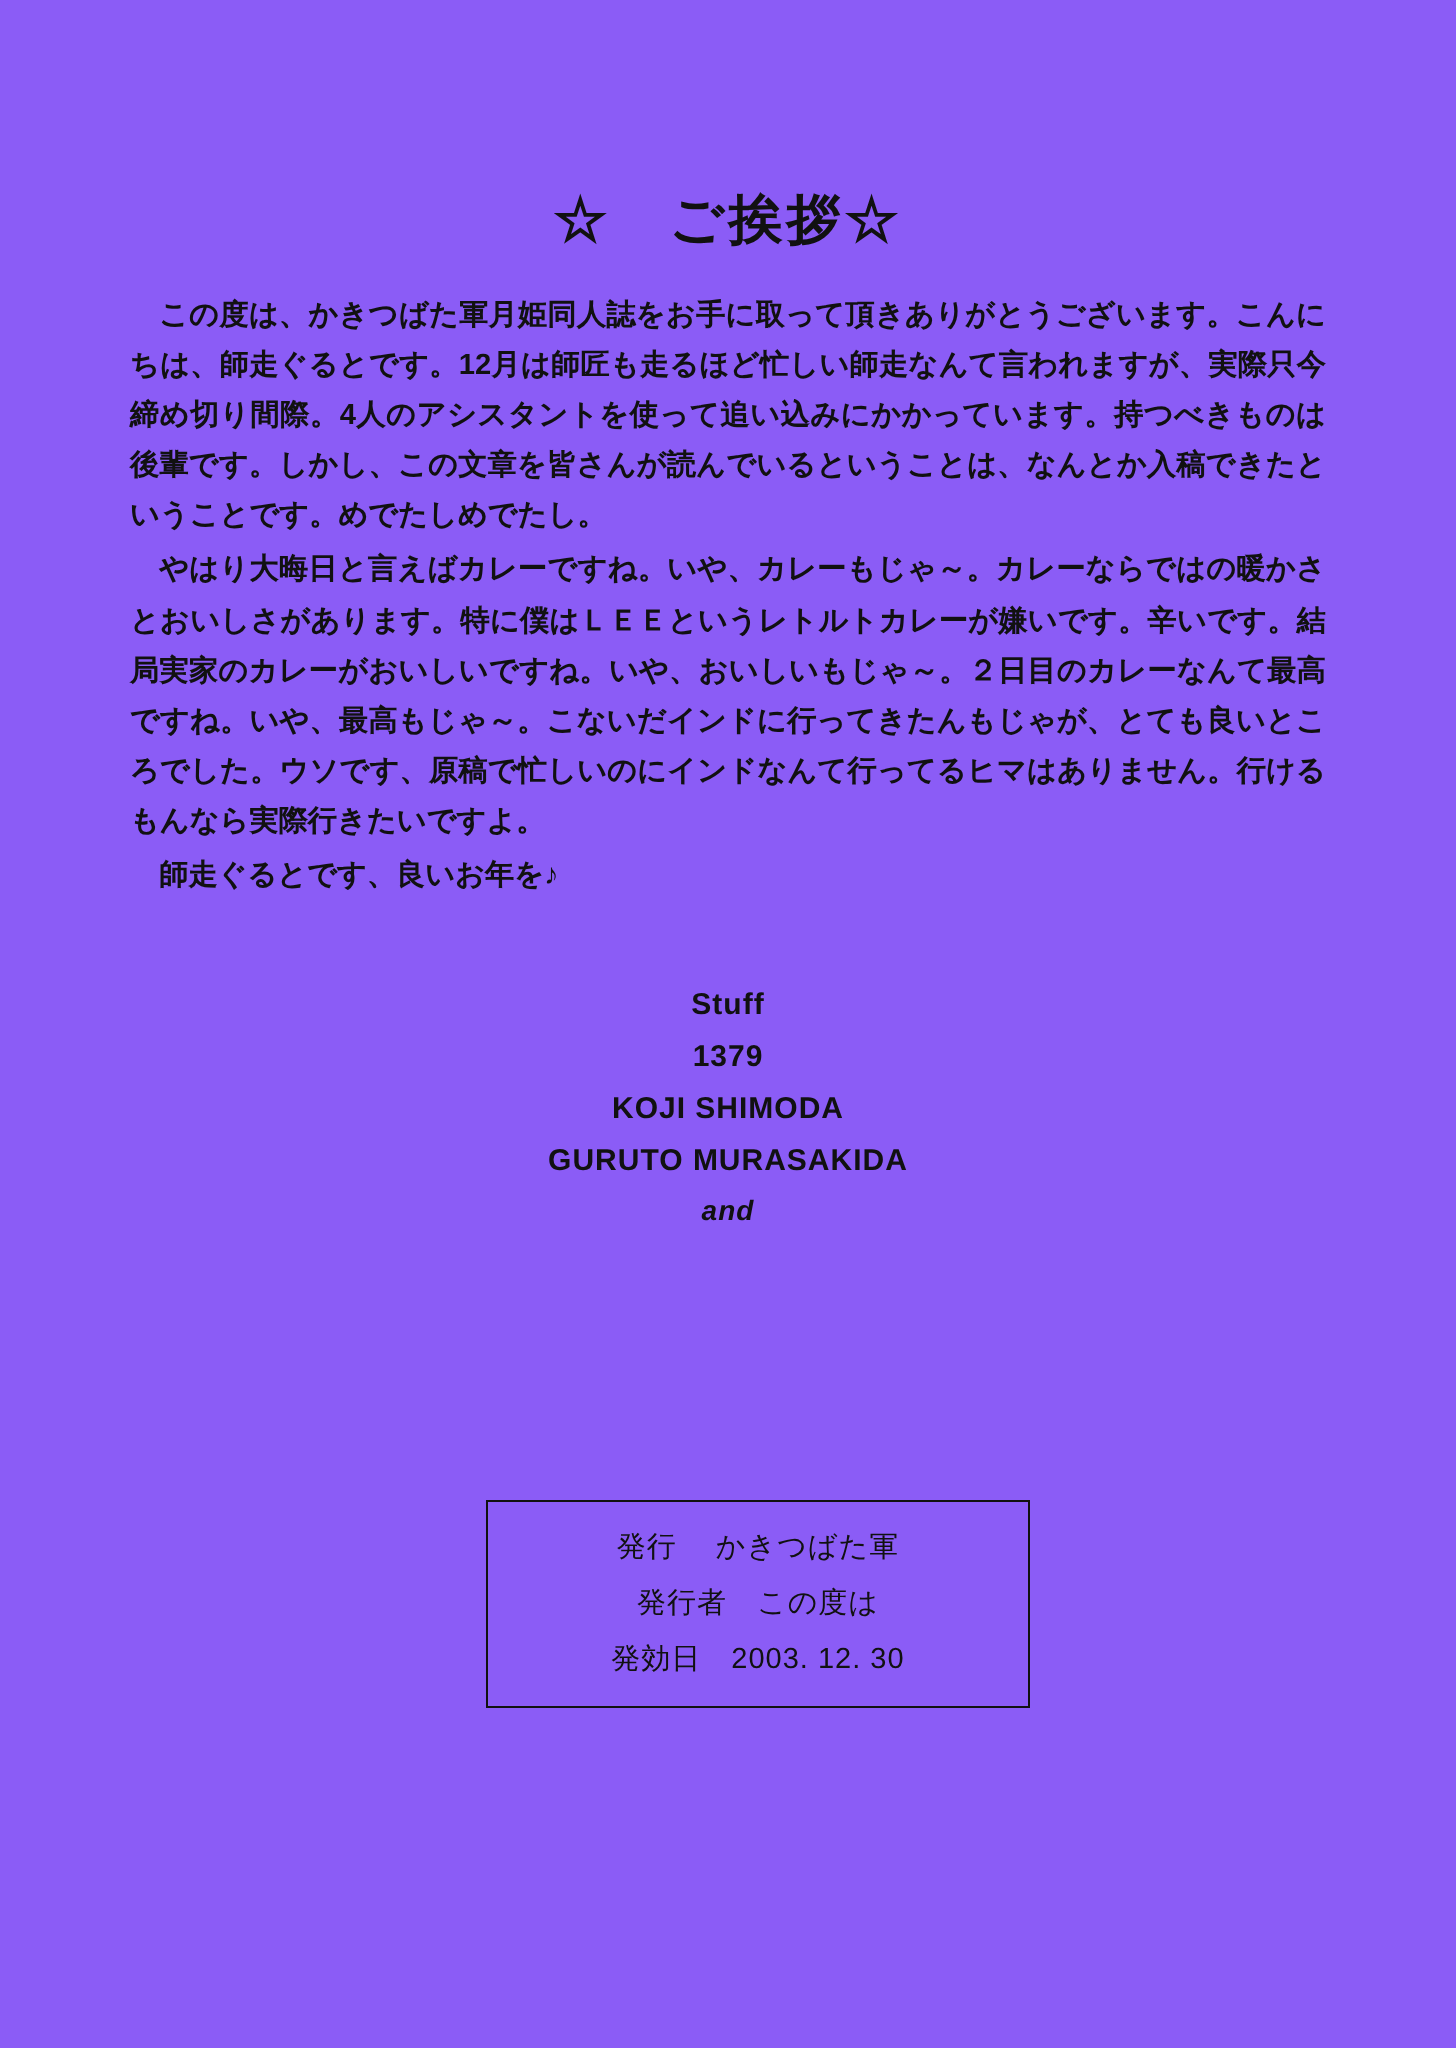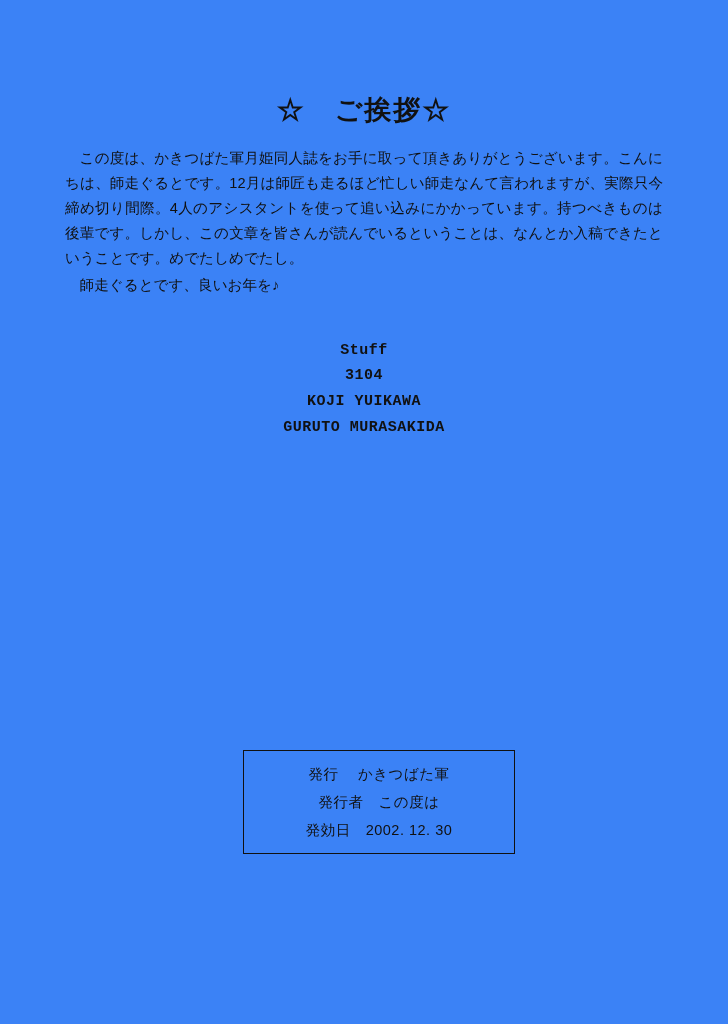--- a/index.html
+++ b/index.html
@@ -12,21 +12,21 @@
     background: #ffffff;
     font-family: "Liberation Sans", sans-serif;
     color: #000000;
     position: relative;
     overflow: hidden;
   }
   .page {
     width: 728px;
     height: 1024px;
     position: relative;
-    background: #3b82f6;
+    background: #8b5cf6;
   }
   .title {
     text-align: center;
     font-size: 27px;
     font-weight: bold;
     letter-spacing: 2px;
     margin: 0;
     padding-top: 92px;
     color: #111;
   }
@@ -35,31 +35,31 @@
     padding-top: 18px;
     width: 598px;
     font-size: 14.6px;
     line-height: 1.72;
     color: #111;
     text-align: justify;
   }
   .para {
     margin: 0 0 2px 0;
     text-indent: 1em;
+    font-weight: bold;
   }
   .staff-block {
     margin: 0 auto;
     padding-top: 37px;
     width: 598px;
     text-align: center;
     font-weight: bold;
     font-size: 15px;
     line-height: 1.72;
     color: #111;
-    font-family: Liberation Mono, monospace;
   }
   .staff-block .line {
     letter-spacing: 0.5px;
   }
   .staff-block .line.italic {
     font-style: italic;
   }
   .staff-block .line.and {
     font-style: italic;
     font-size: 14px;
@@ -87,29 +87,31 @@
 </style>
 </head>
 <body>
 
 <div class="page">
 
   <h1 class="title">☆　ご挨拶☆</h1>
 
   <div class="body-text">
     <p class="para">この度は、かきつばた軍月姫同人誌をお手に取って頂きありがとうございます。こんにちは、師走ぐるとです。12月は師匠も走るほど忙しい師走なんて言われますが、実際只今締め切り間際。4人のアシスタントを使って追い込みにかかっています。持つべきものは後輩です。しかし、この文章を皆さんが読んでいるということは、なんとか入稿できたということです。めでたしめでたし。</p>
+    <p class="para">やはり大晦日と言えばカレーですね。いや、カレーもじゃ～。カレーならではの暖かさとおいしさがあります。特に僕はＬＥＥというレトルトカレーが嫌いです。辛いです。結局実家のカレーがおいしいですね。いや、おいしいもじゃ～。２日目のカレーなんて最高ですね。いや、最高もじゃ～。こないだインドに行ってきたんもじゃが、とても良いところでした。ウソです、原稿で忙しいのにインドなんて行ってるヒマはありません。行けるもんなら実際行きたいですよ。</p>
     <p class="para">師走ぐるとです、良いお年を♪</p>
   </div>
 
   <div class="staff-block">
     <div class="line">Stuff</div>
-    <div class="line">3104</div>
-    <div class="line">KOJI YUIKAWA</div>
+    <div class="line">1379</div>
+    <div class="line">KOJI SHIMODA</div>
     <div class="line">GURUTO MURASAKIDA</div>
+    <div class="line and">and</div>
   </div>
 
   <div class="colophon">
     <div class="crow">発行　 かきつばた軍</div>
     <div class="crow">発行者　この度は</div>
-    <div class="crow">発効日　2002. 12. 30</div>
+    <div class="crow">発効日　2003. 12. 30</div>
   </div>
 
 </div>
 
 </body></html>

